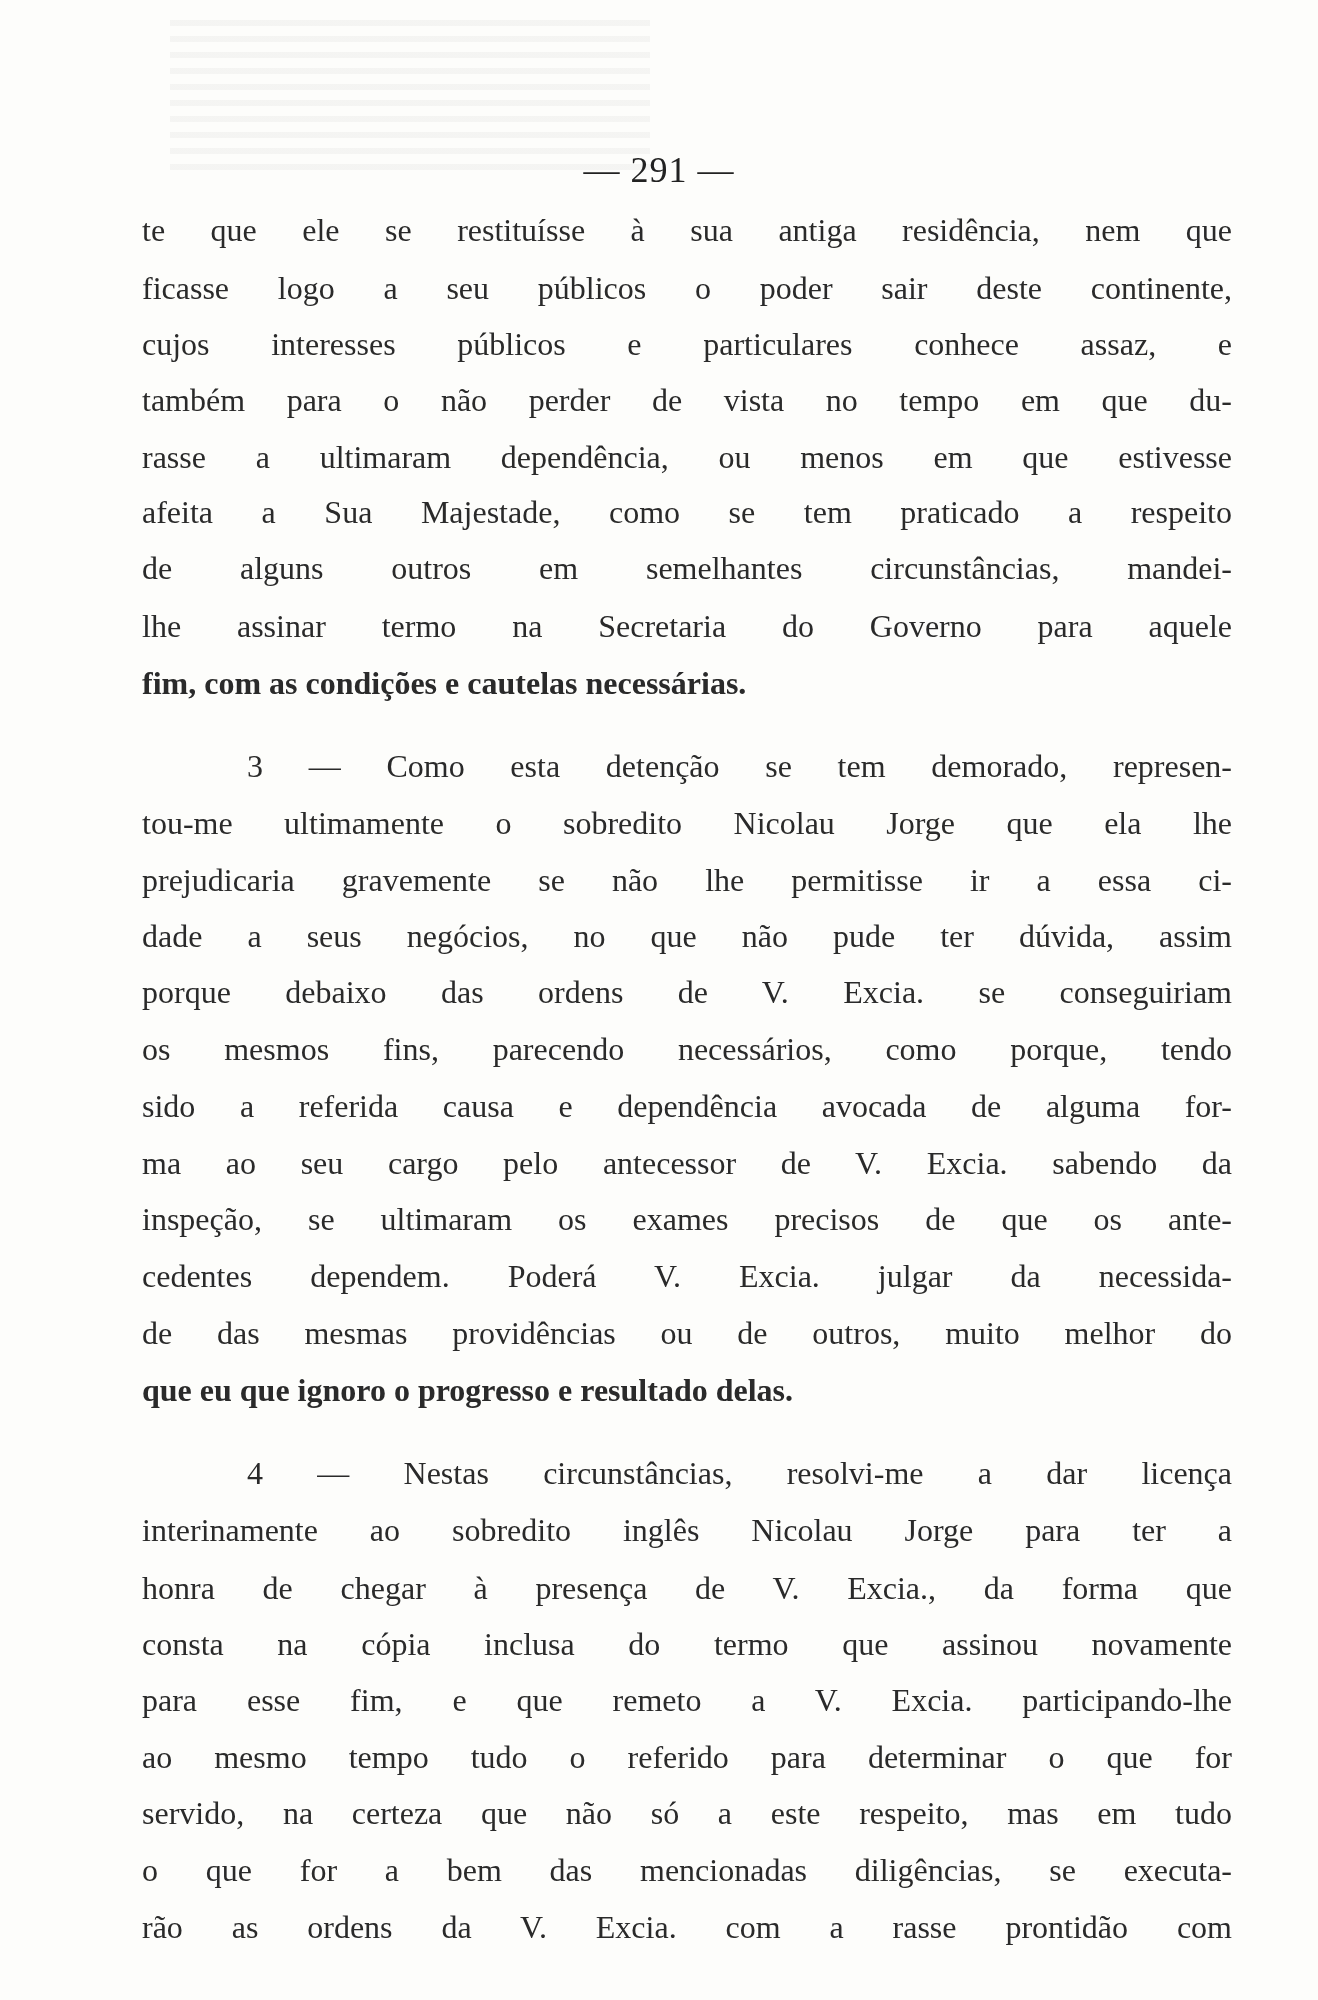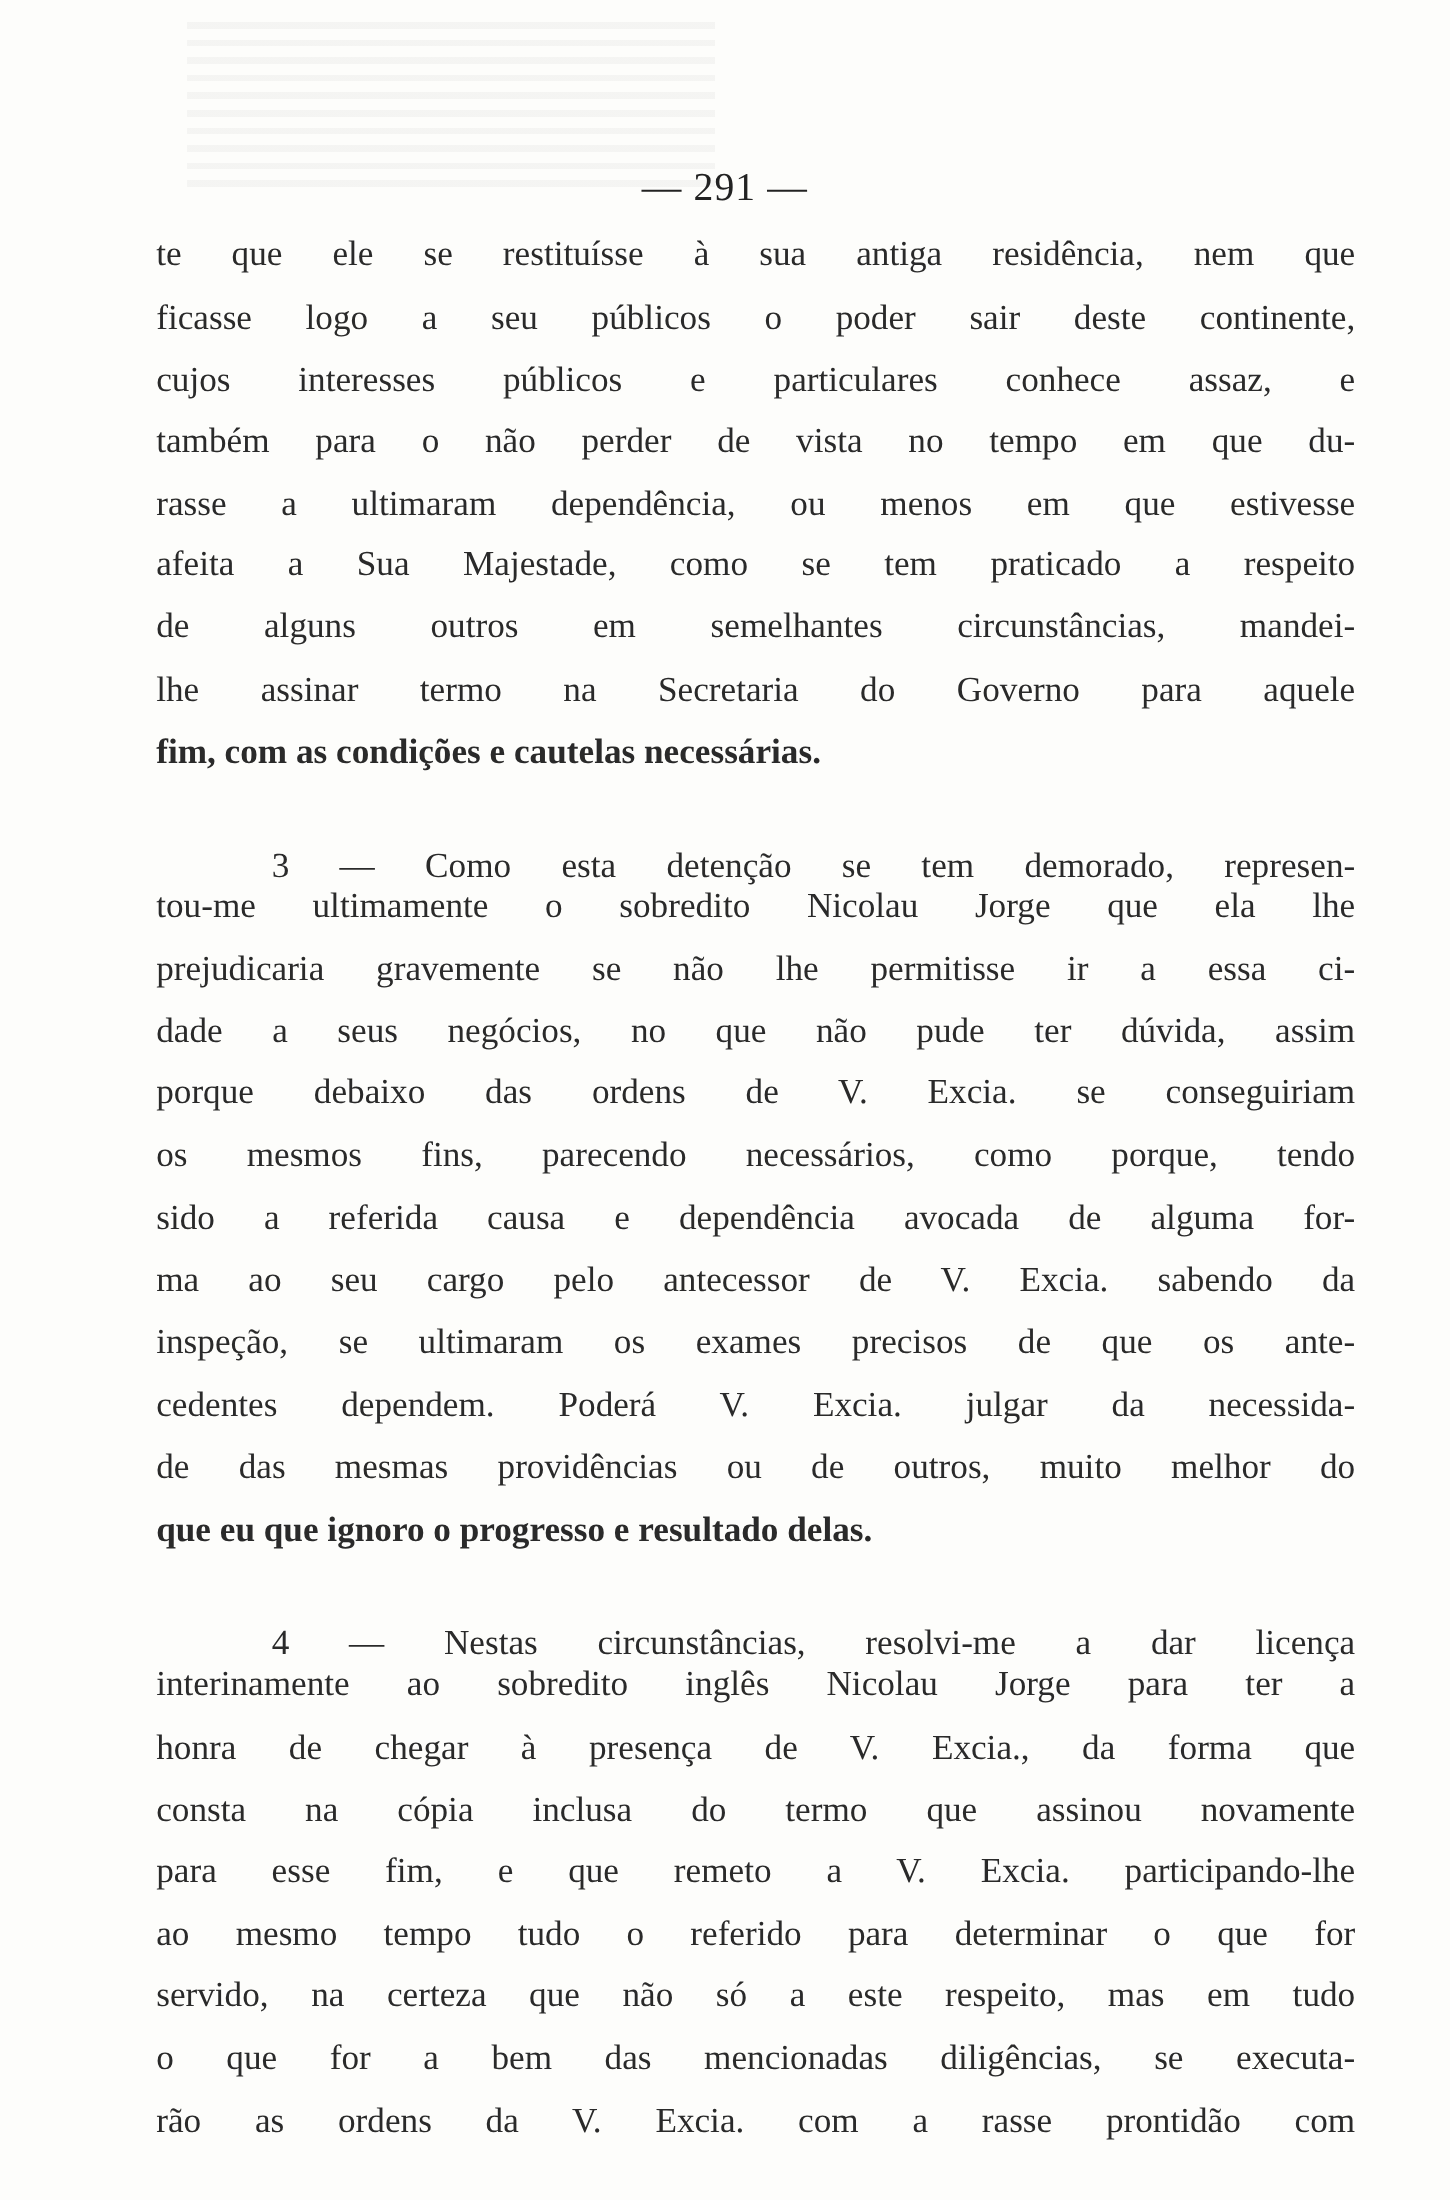--- a/index.html
+++ b/index.html
@@ -15,21 +15,21 @@
     text-align: center; font-size: 36px; letter-spacing: 1px; color: #222; margin-top: 11px;
   }
   .line {
     position: absolute; left: 142px; width: 1090px;
     font-size: 32px; line-height: 44px; height: 44px;
     text-align: justify; text-align-last: justify;
     white-space: nowrap; overflow: visible;
     transform-origin: left center;
   }
   .line.last { text-align-last: left; font-weight: bold; }
-  .line.indent { padding-left: 105px; width: 985px; margin-top: 20px; }
+  .line.indent { padding-left: 105px; width: 985px; }
   .ghost {
     position: absolute; left: 170px; top: 20px; width: 480px; height: 150px;
     opacity: 0.05;
     background: repeating-linear-gradient(180deg, #555 0 6px, transparent 6px 16px);
   }
 </style>
 </head>
 <body>
 
 <div class="ghost"></div>

